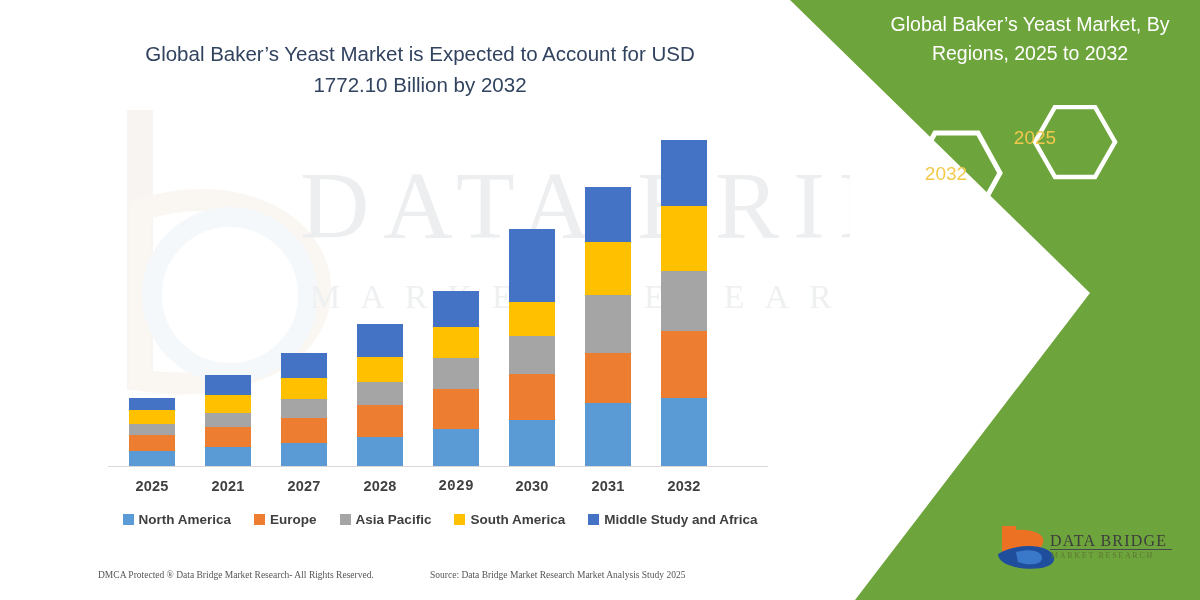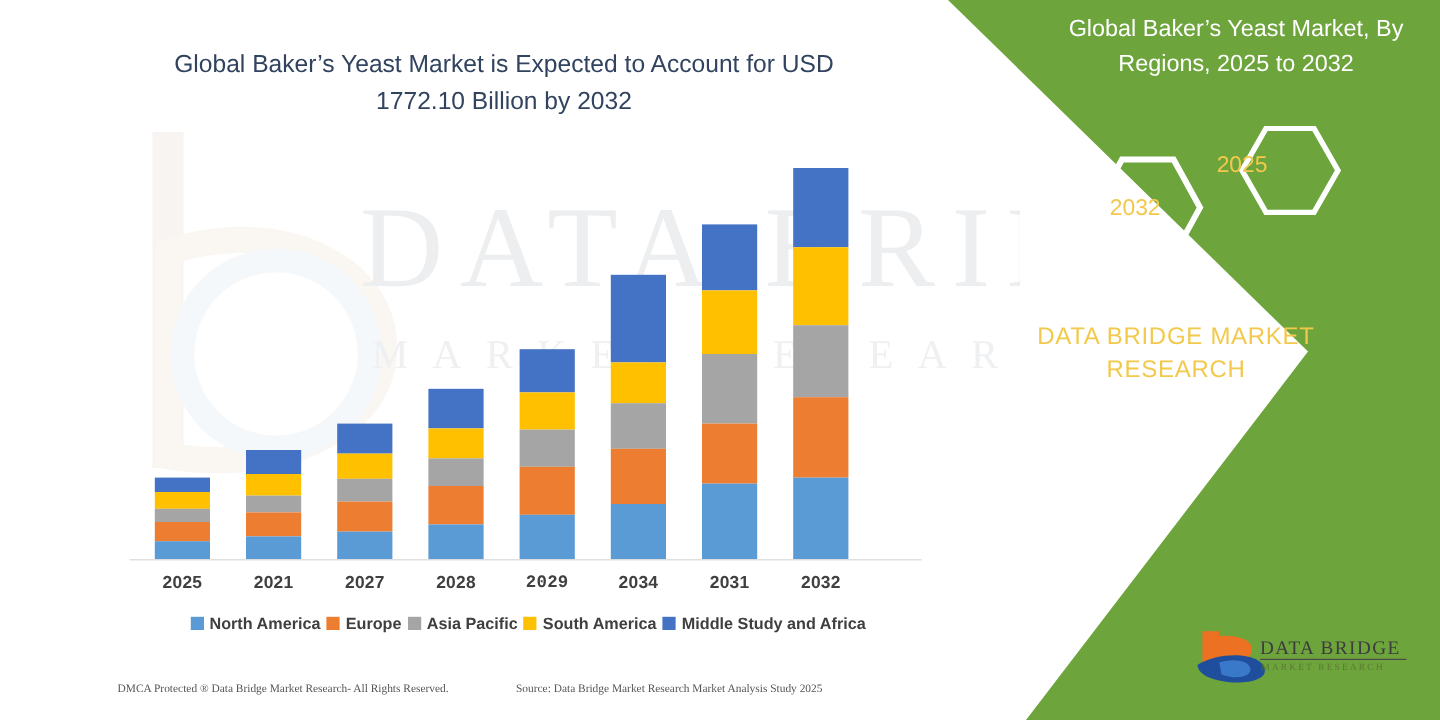--- a/index.html
+++ b/index.html
@@ -168,21 +168,21 @@
   }
 
   
   .legend {
     position: absolute;
     left: 110px; top: 512px;
     width: 660px;
     display: flex;
     justify-content: center;
     align-items: center;
-    gap: 5px;
+    gap: 23px;
     z-index: 5;
   }
   .legend-item { display: flex; align-items: center; gap: 5px; }
   .legend-swatch { width: 11px; height: 11px; display: inline-block; }
   .legend-text {
     font-size: 13.5px;
     font-weight: bold;
     color: #3f3f3f;
     white-space: nowrap;
   }
@@ -284,21 +284,21 @@
           <div class="seg" style="background: rgb(255, 192, 0); height: 65.1227px;"></div>
           <div class="seg" style="background: rgb(68, 114, 196); height: 66.2265px;"></div>
         </div>
       </div>
     <div id="ticks">
         <div class="tick-label" style="left: 112px;">2025</div>
         <div class="tick-label" style="left: 188px;">2021</div>
         <div class="tick-label" style="left: 264px;">2027</div>
         <div class="tick-label" style="left: 340px; text-align: center;">2028</div>
         <div class="tick-label" style="left: 416px; font-family: Liberation Mono, monospace;">2029</div>
-        <div class="tick-label" style="left: 492px;">2034</div>
+        <div class="tick-label" style="left: 492px;">2030</div>
         <div class="tick-label" style="left: 568px;">2031</div>
         <div class="tick-label" style="left: 644px;">2032</div>
       </div>
   </div>
 
   <div class="legend" id="legend">
       <div class="legend-item">
         <span class="legend-swatch" style="background: rgb(91, 155, 213);"></span>
         <span class="legend-text">North America</span>
       </div>
@@ -333,21 +333,20 @@
 
       <div class="hex-wrap">
         <svg width="300" height="130" viewBox="0 0 300 130">
           <polygon points="120,10 160,10 180,45 160,80 120,80 100,45" fill="none" stroke="#ffffff" stroke-width="4.5" transform="translate(45,-8) scale(1.0)"></polygon>
           <polygon points="45,28 88,28 110,68 88,108 45,108 23,68" fill="none" stroke="#ffffff" stroke-width="5"></polygon>
         </svg>
         <div class="hex-label big" style="left:21px; top:58px; width:70px;">2032</div>
         <div class="hex-label small" style="left:110px; top:22px; width:70px;">2025</div>
       </div>
 
-      <div class="brand-text">DATA BRIDGE MARKET RESEARCH</div>
 
       <svg class="dbmr-logo" viewBox="0 0 200 60">
         <path d="M12 6 L26 6 L26 34 L12 34 Z" fill="#ED7122"></path>
         <path d="M24 10 C 52 8, 60 20, 48 30 C 40 36, 26 34, 24 32 Z" fill="#ED7122"></path>
         <path d="M8 34 C 28 22, 62 24, 64 38 C 66 50, 34 52, 16 44 C 10 41, 8 37, 8 34 Z" fill="#1F4E9C"></path>
         <path d="M26 32 C 40 28, 52 31, 52 38 C 52 45, 38 46, 28 42 Z" fill="#3A78C9"></path>
       </svg>
       <div class="dbmr-name">DATA BRIDGE</div>
       <div class="dbmr-rule"></div>
       <div class="dbmr-sub">MARKET RESEARCH</div>

